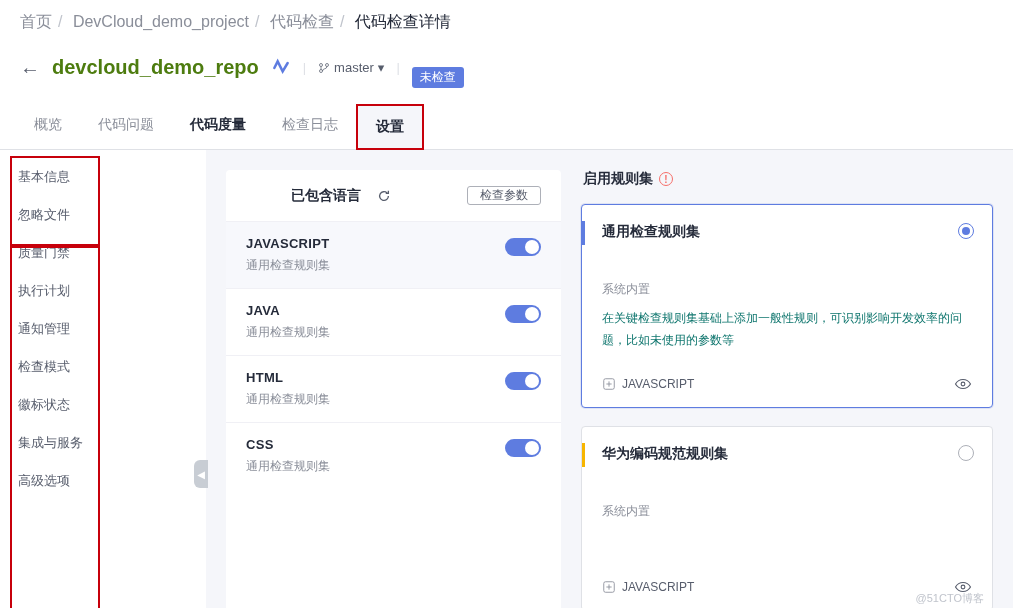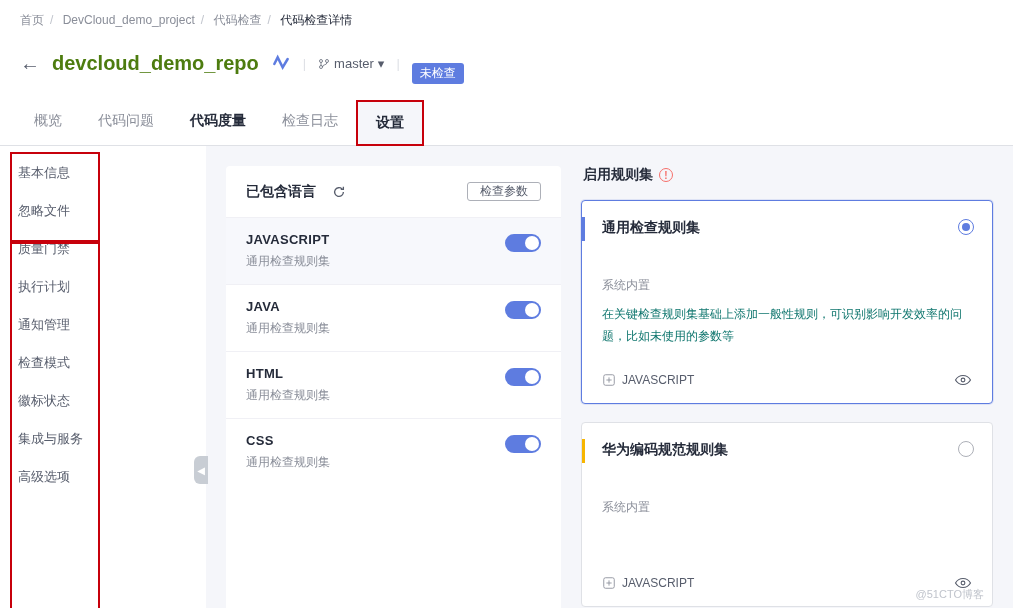--- a/index.html
+++ b/index.html
@@ -1,17 +1,17 @@
 <!DOCTYPE html>
 <html><head>
 <meta charset="utf-8">
 <style>
   * { box-sizing: border-box; margin: 0; padding: 0; }
   body { font-family: "Microsoft YaHei", "PingFang SC", Arial, sans-serif; font-size: 13px; color: #333; background: #fff; width: 1013px; }
-  .breadcrumb { padding: 12px 20px 6px; color: #8a8e99; font-size: 12px; }
+  .breadcrumb { padding: 12px 20px 6px; color: #8a8e99; font-size: 16px; }
   .breadcrumb span { color: #8a8e99; }
   .breadcrumb .sep { margin: 0 6px; color: #c0c4cc; }
   .breadcrumb .cur { color: #252b3a; font-weight: 500; }
   .titlebar { display: flex; align-items: center; padding: 8px 20px 16px; gap: 12px; }
   .back { font-size: 20px; color: #575d6c; cursor: pointer; }
   .repo { font-size: 20px; font-weight: 700; color: #4d7c0f; }
   .logo { width: 20px; height: 20px; }
   .pipe { color: #dfe1e6; }
   .branch { display: flex; align-items: center; gap: 4px; color: #575d6c; font-size: 13px; cursor: pointer; }
   .badge { background: #5e7ce0; color: #fff; padding: 2px 8px; border-radius: 3px; font-size: 12px; margin-top: 20px; }
@@ -22,21 +22,21 @@
   .body { display: flex; background: #f5f6fa; min-height: 480px; }
   .sidebar { width: 206px; background: #fff; padding-top: 8px; position: relative; }
   .side-outline { position: absolute; top: 6px; left: 10px; width: 90px; height: 90px; border: 2px solid #c7000b; pointer-events: none; }
   .side-outline2 { position: absolute; top: 96px; left: 10px; width: 90px; height: 384px; border: 2px solid #c7000b; pointer-events: none; }
   .side-item { padding: 10px 18px; font-size: 13px; color: #575d6c; cursor: pointer; }
   .side-item.active { background: #5e7ce0; color: #fff; }
   .handle { position: absolute; right: -2px; top: 310px; width: 14px; height: 28px; background: #c8cdd4; border-radius: 6px 0 0 6px; display:flex; align-items:center; justify-content:center; color:#fff; font-size:10px; cursor:pointer; }
   .main { flex: 1; display: flex; padding: 20px; gap: 20px; }
   .col-left { width: 335px; background: #fff; border-radius: 4px; padding: 0; }
   .col-head { display:flex; align-items:center; justify-content:space-between; padding: 16px 20px; }
-  .col-head h3 { font-size: 14px; font-weight: 600; color:#252b3a; display:flex; align-items:center; gap:16px; }
+  .col-head h3 { font-size: 14px; font-weight: 600; color:#252b3a; display:flex; align-items:center; gap:16px;margin-left:45px; }
   .refresh { width:14px; height:14px; }
   .btn-outline { border:1px solid #adb0b8; background:#fff; padding:0 12px; border-radius:3px; font-size:12px; color:#575d6c; cursor:pointer; }
   .lang { padding: 14px 20px; border-top:1px solid #f0f0f5; position:relative; background:#fff; }
   .lang.first { background:#f7f8fc; }
   .lang-name { font-weight:700; color:#252b3a; font-size:13px; letter-spacing:0.3px; }
   .lang-sub { color:#8a8e99; font-size:12px; margin-top:6px; }
   .toggle { position:absolute; right:20px; top:16px; width:36px; height:18px; background:#5e7ce0; border-radius:10px; cursor:pointer; }
   .toggle::after { content:""; position:absolute; right:2px; top:2px; width:14px; height:14px; background:#fff; border-radius:50%; }
   .col-right { flex:1; }
   .right-head { font-size:14px; font-weight:600; color:#252b3a; padding: 0 0 16px 2px; display:flex; align-items:center; gap:6px; }

